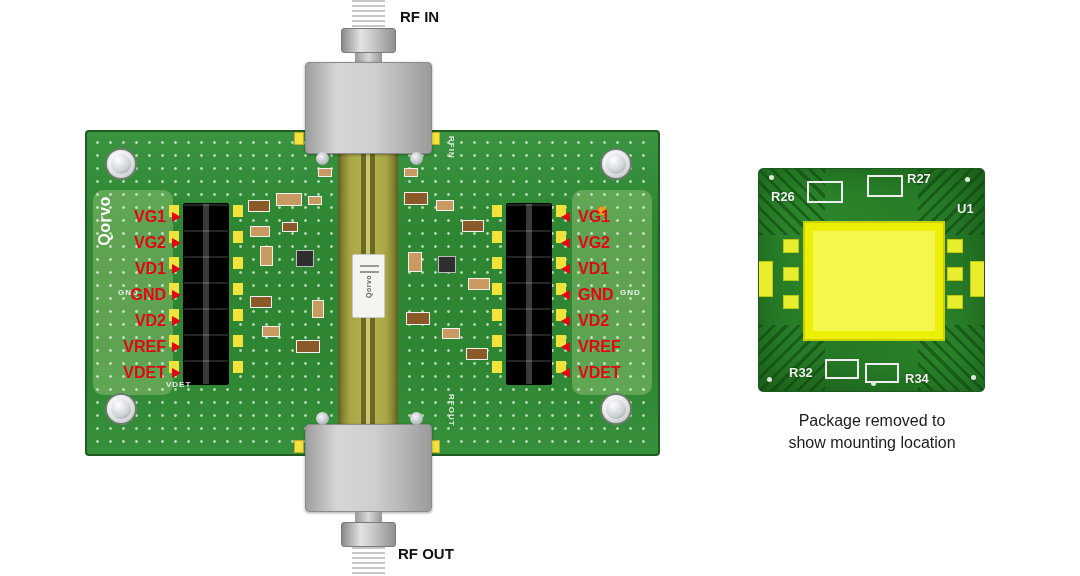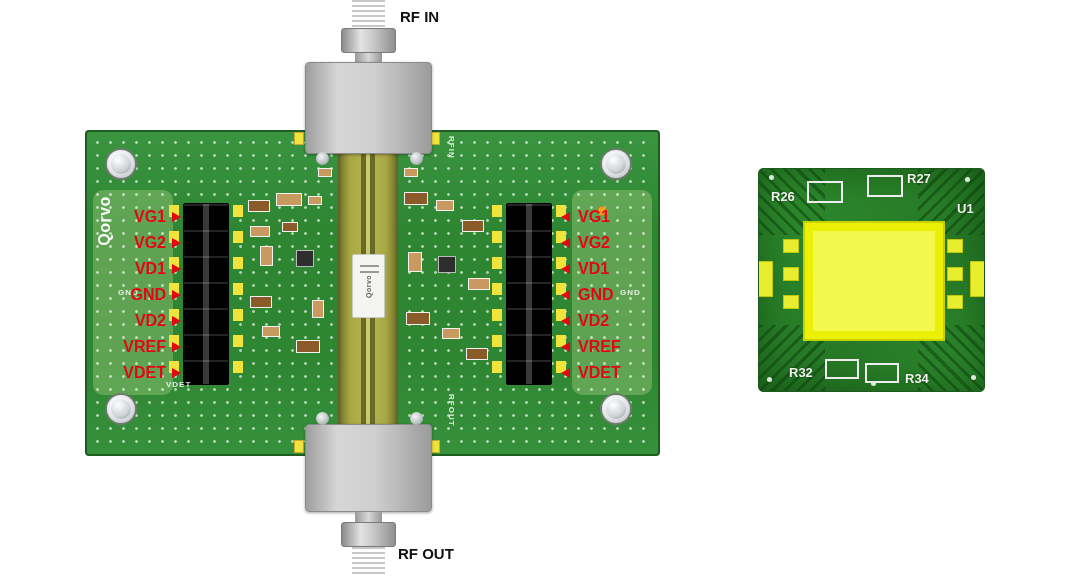--- a/index.html
+++ b/index.html
@@ -241,14 +241,18 @@
     <div class="refdes" style="left:30px;top:196px;">R32</div>
     <div class="refdes" style="left:146px;top:202px;">R34</div>
 
     <div class="via" style="left:10px;top:6px;"></div>
     <div class="via" style="left:206px;top:8px;"></div>
     <div class="via" style="left:8px;top:208px;"></div>
     <div class="via" style="left:212px;top:206px;"></div>
     <div class="via" style="left:112px;top:212px;"></div>
   </div>
 
+  <div class="abs caption">
+    <div>Package removed to</div>
+    <div>show mounting location</div>
+  </div>
 
 </div>
 
 </body></html>

